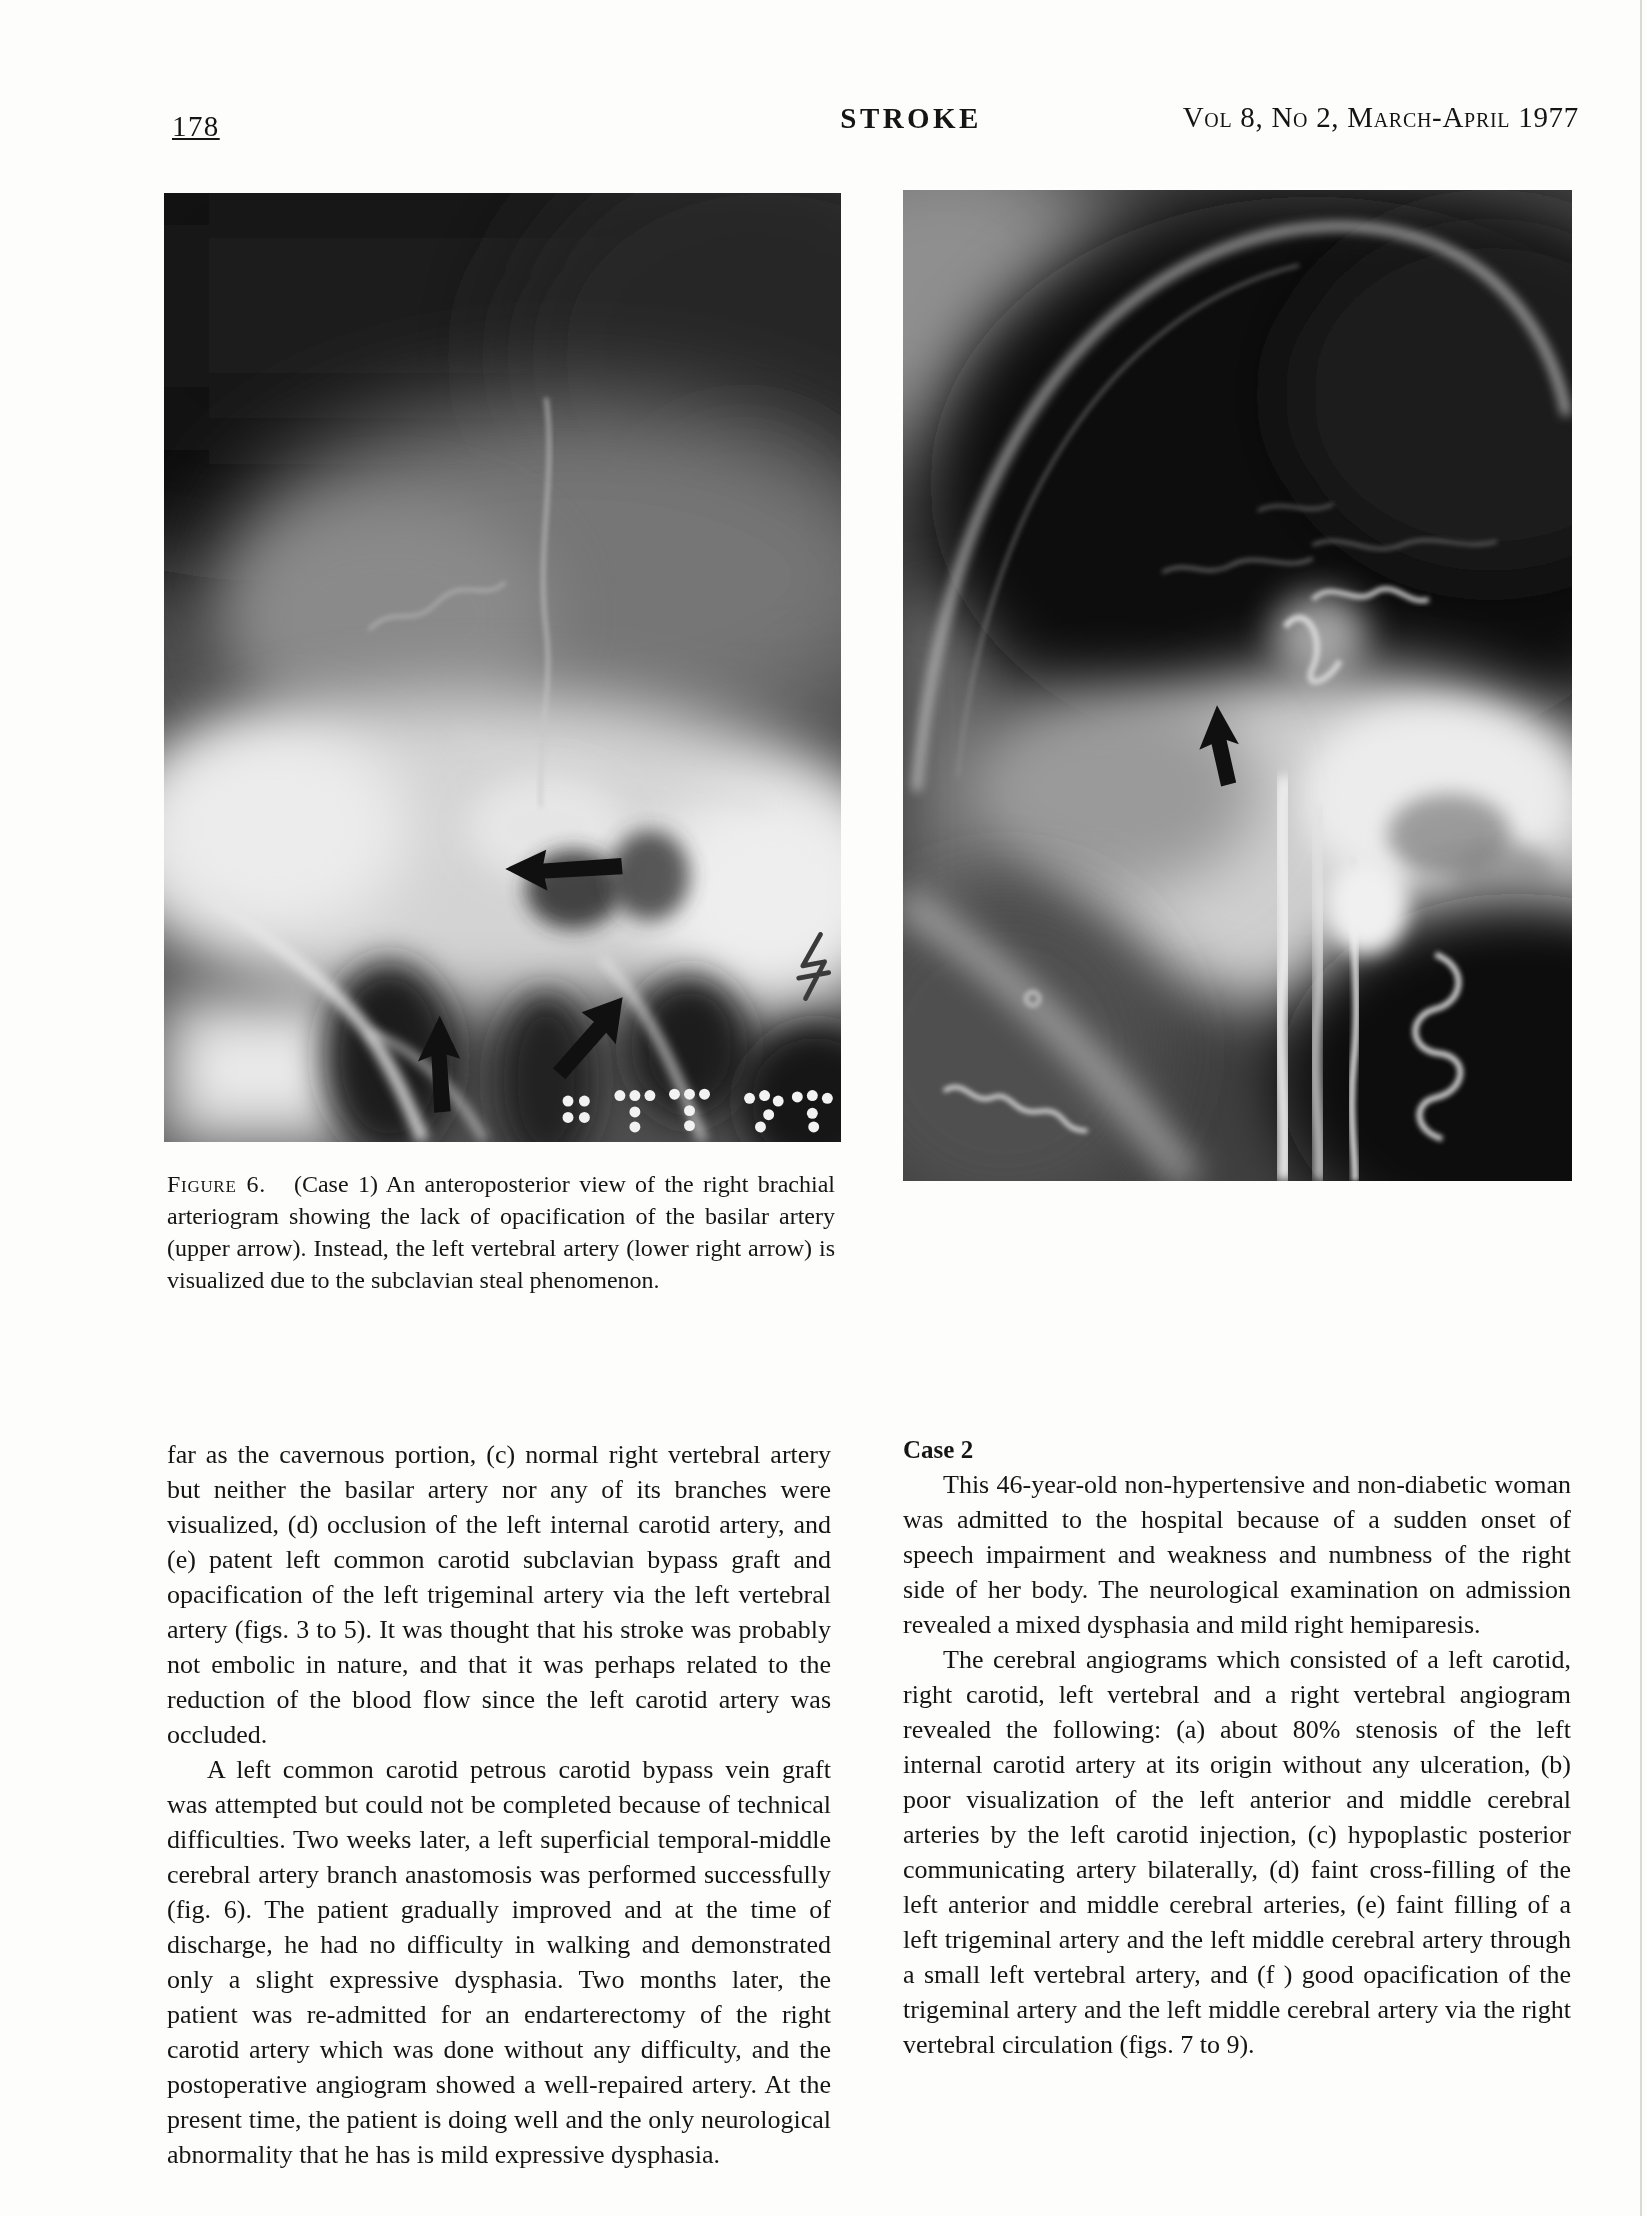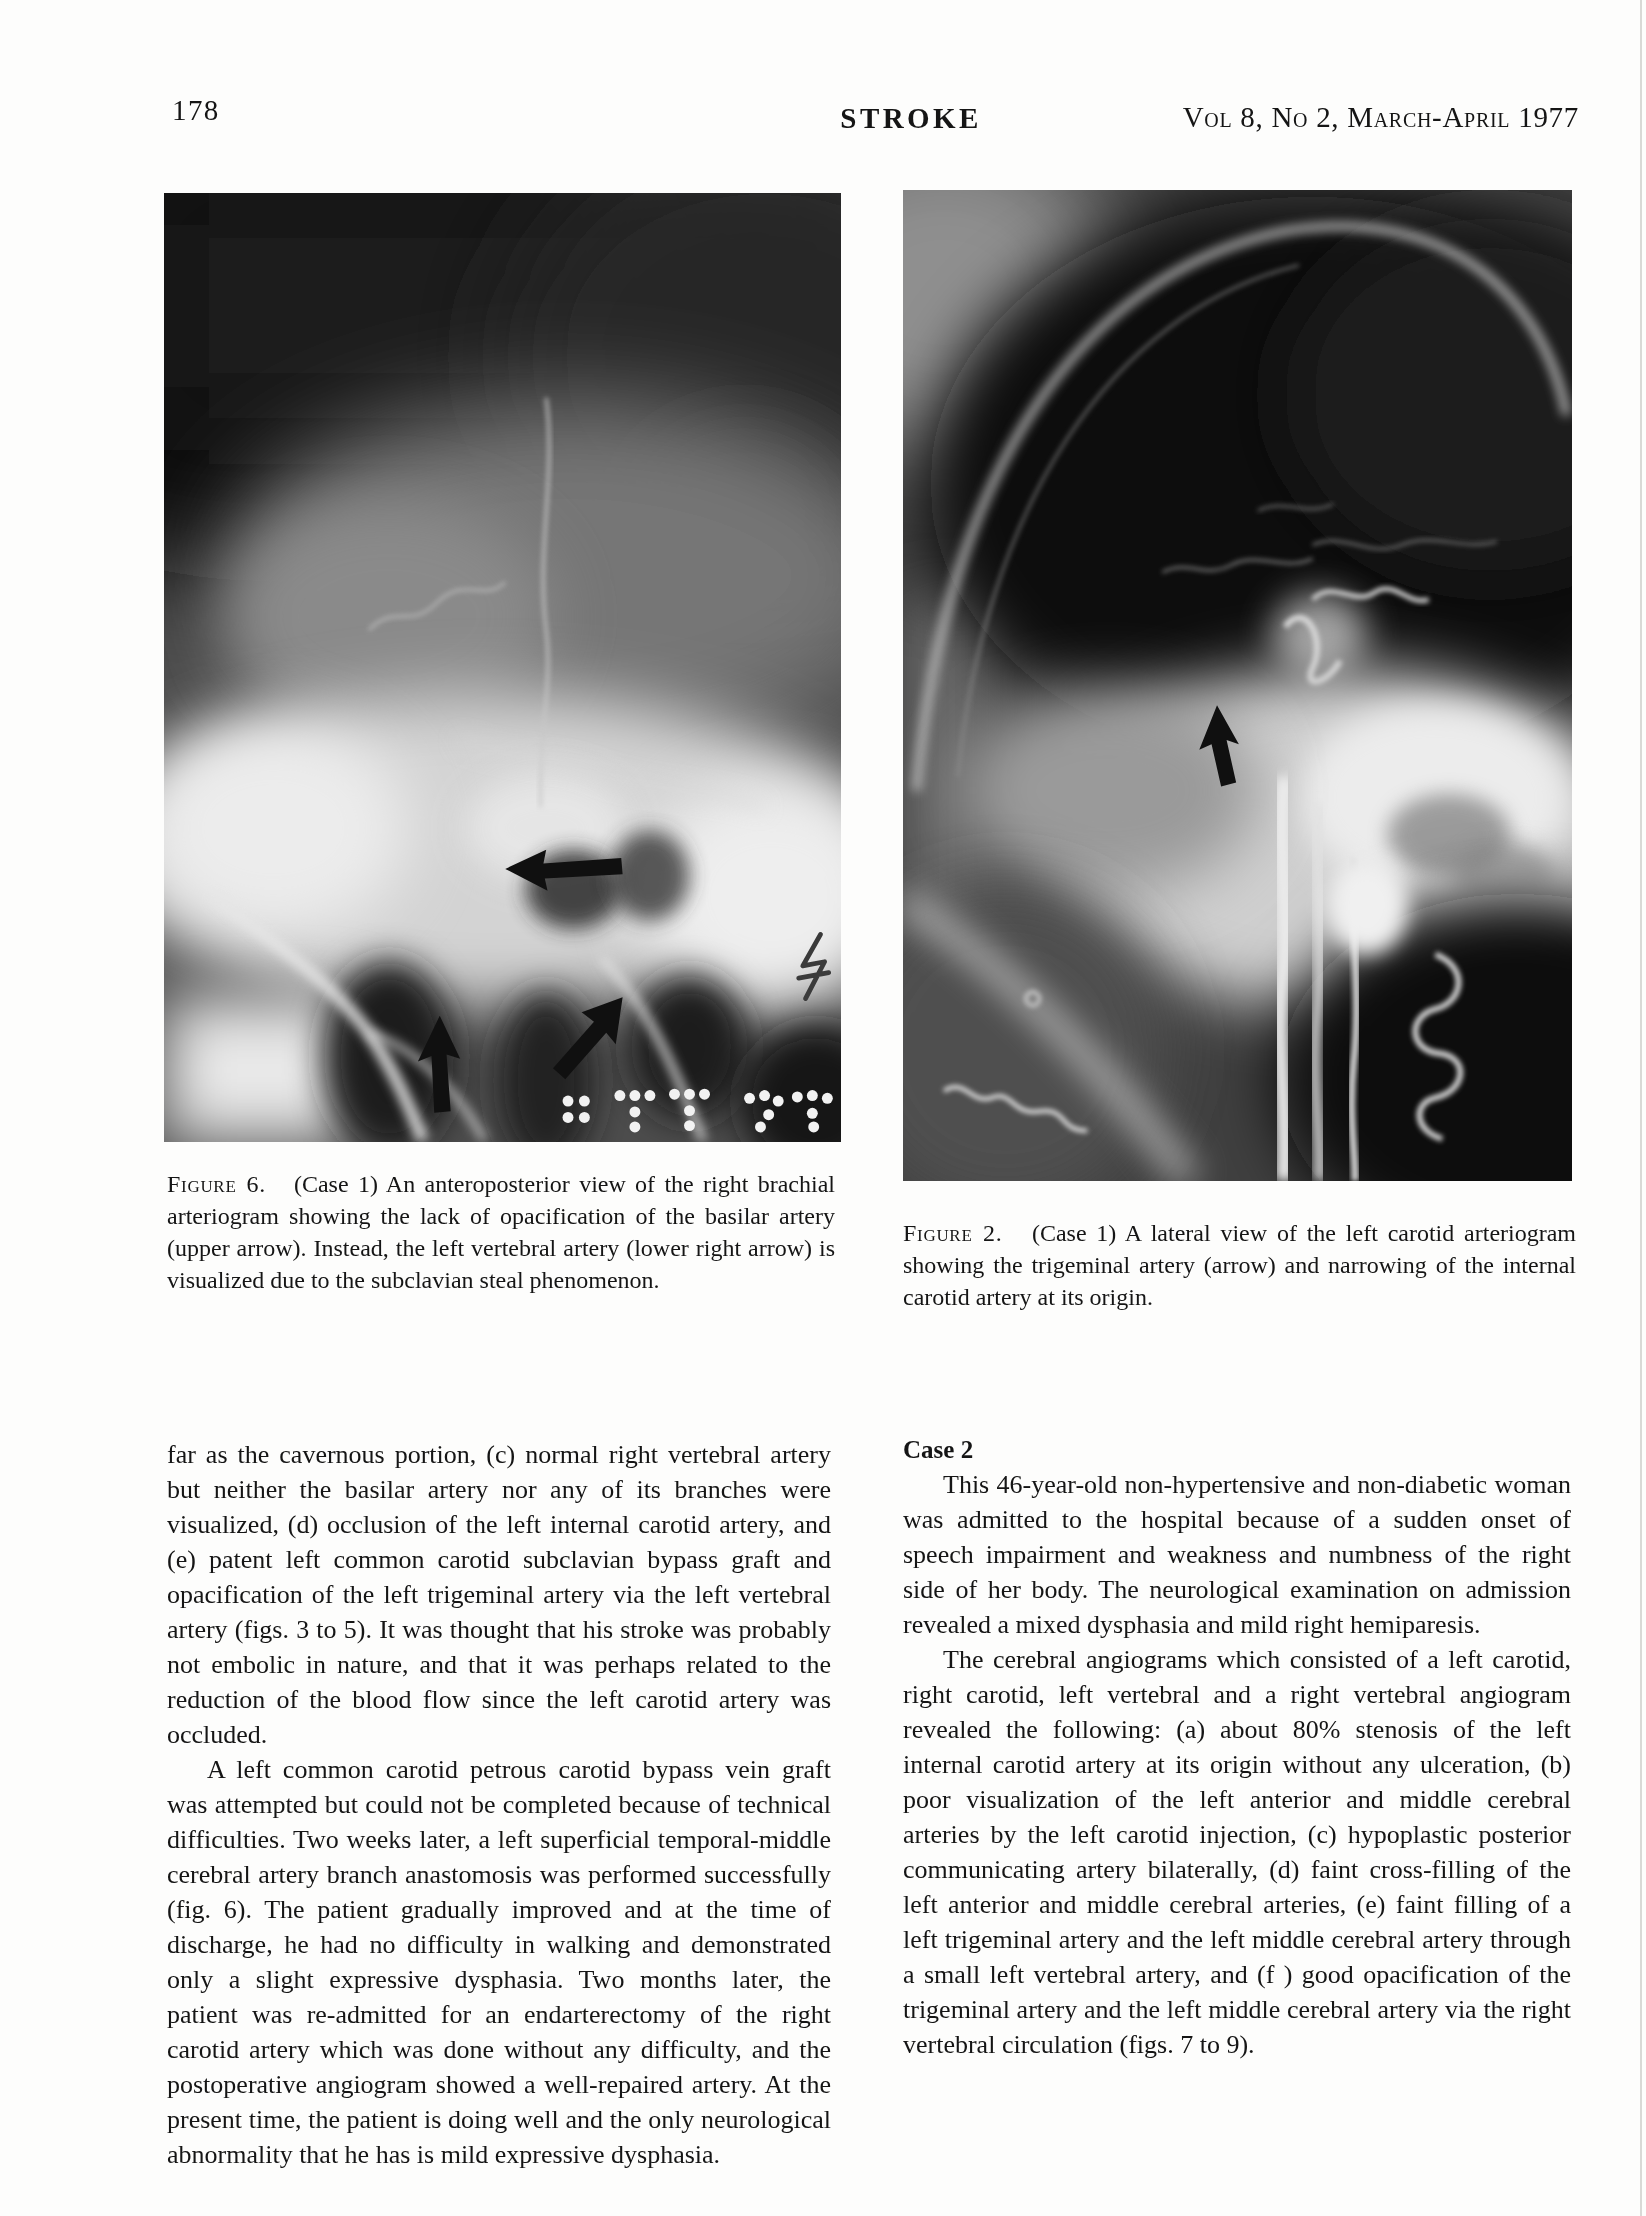--- a/index.html
+++ b/index.html
@@ -6,21 +6,21 @@
   .page{
     position:relative;
     width:1647px;height:2216px;
     background:#fdfdfc;
     font-family:"Liberation Serif", serif;
     color:#151515;
     overflow:hidden;
   }
   .scan-edge{position:absolute;right:5.5px;top:0;width:2px;height:100%;background:#d9d9d6;}
   
-  .pagenum{position:absolute;left:172px;top:94px;font-size:29px;letter-spacing:1.4px;}
+  .pagenum{position:absolute;left:172px;top:110px;font-size:29px;letter-spacing:1.4px;text-decoration:underline;}
   .journal{position:absolute;left:872px;top:102px;transform:translateX(-50%);
            font-size:29px;font-weight:bold;letter-spacing:3.4px;margin-left:39px;}
   .issue{position:absolute;right:68px;top:101px;font-size:29px;
          font-variant:small-caps;letter-spacing:0.7px;}
   
   .xray{position:absolute;background:#000;overflow:hidden;}
   .xray svg{display:block;width:100%;height:100%;}
   #xray1{left:164px;top:193px;width:677px;height:949px;}
   #xray2{left:903px;top:190px;width:669px;height:991px;}
   
@@ -180,25 +180,20 @@
 
       <path d="M460 755 L492 812 L474 806 L488 868 L466 874 L452 812 L434 820 Z" fill="#101010"></path>
     </svg>
   </div>
 
   <div class="caption" id="cap1">
     <span class="figlabel">Figure 6.</span>
     <span class="figtext">&nbsp;</span>
     <span class="figtext">(Case 1) An anteroposterior view of the right brachial arteriogram showing the lack of opacification of the basilar artery (upper arrow). Instead, the left vertebral artery (lower right arrow) is visualized due to the subclavian steal phenomenon.</span>
   </div>
-  <div class="caption" id="cap2">
-    <span class="figlabel">Figure 2.</span>
-    <span class="figtext">&nbsp;</span>
-    <span class="figtext">(Case 1) A lateral view of the left carotid arteriogram showing the trigeminal artery (arrow) and narrowing of the internal carotid artery at its origin.</span>
-  </div>
 
   <div class="col" id="col-left">
     <p class="noindent">far as the cavernous portion, (c) normal right vertebral artery but neither the basilar artery nor any of its branches were visualized, (d) occlusion of the left internal carotid artery, and (e) patent left common carotid subclavian bypass graft and opacification of the left trigeminal artery via the left vertebral artery (figs. 3 to 5). It was thought that his stroke was probably not embolic in nature, and that it was perhaps related to the reduction of the blood flow since the left carotid artery was occluded.</p>
     <p>A left common carotid petrous carotid bypass vein graft was attempted but could not be completed because of technical difficulties. Two weeks later, a left superficial temporal-middle cerebral artery branch anastomosis was performed successfully (fig. 6). The patient gradually improved and at the time of discharge, he had no difficulty in walking and demonstrated only a slight expressive dysphasia. Two months later, the patient was re-admitted for an endarterectomy of the right carotid artery which was done without any difficulty, and the postoperative angiogram showed a well-repaired artery. At the present time, the patient is doing well and the only neurological abnormality that he has is mild expressive dysphasia.</p>
   </div>
 
   <div class="col" id="col-right">
     <p class="case-head noindent">Case 2</p>
     <p>This 46-year-old non-hypertensive and non-diabetic woman was admitted to the hospital because of a sudden onset of speech impairment and weakness and numbness of the right side of her body. The neurological examination on admission revealed a mixed dysphasia and mild right hemiparesis.</p>
     <p>The cerebral angiograms which consisted of a left carotid, right carotid, left vertebral and a right vertebral angiogram revealed the following: (a) about 80% stenosis of the left internal carotid artery at its origin without any ulceration, (b) poor visualization of the left anterior and middle cerebral arteries by the left carotid injection, (c) hypoplastic posterior communicating artery bilaterally, (d) faint cross-filling of the left anterior and middle cerebral arteries, (e) faint filling of a left trigeminal artery and the left middle cerebral artery through a small left vertebral artery, and (f ) good opacification of the trigeminal artery and the left middle cerebral artery via the right vertebral circulation (figs. 7 to 9).</p>

